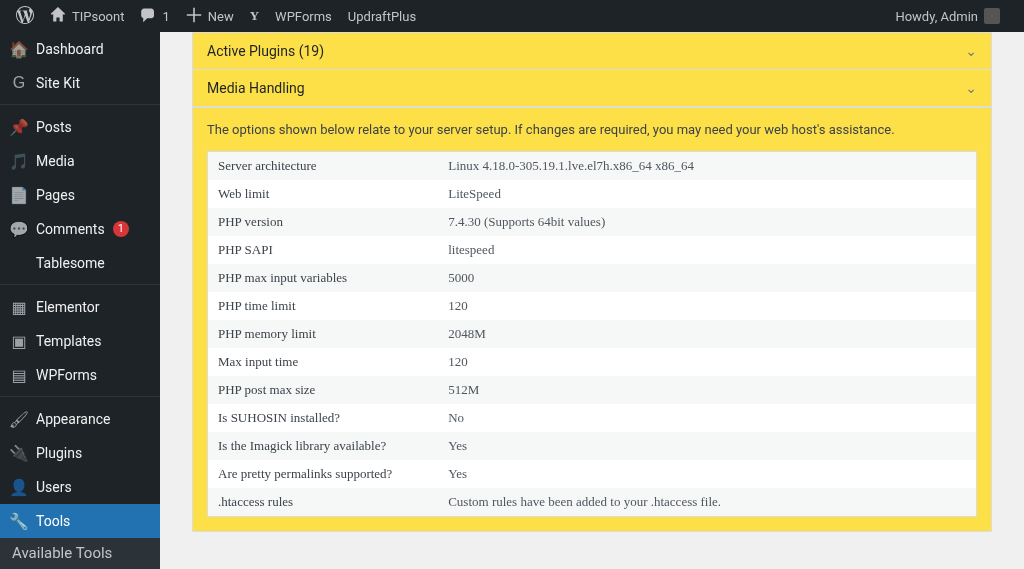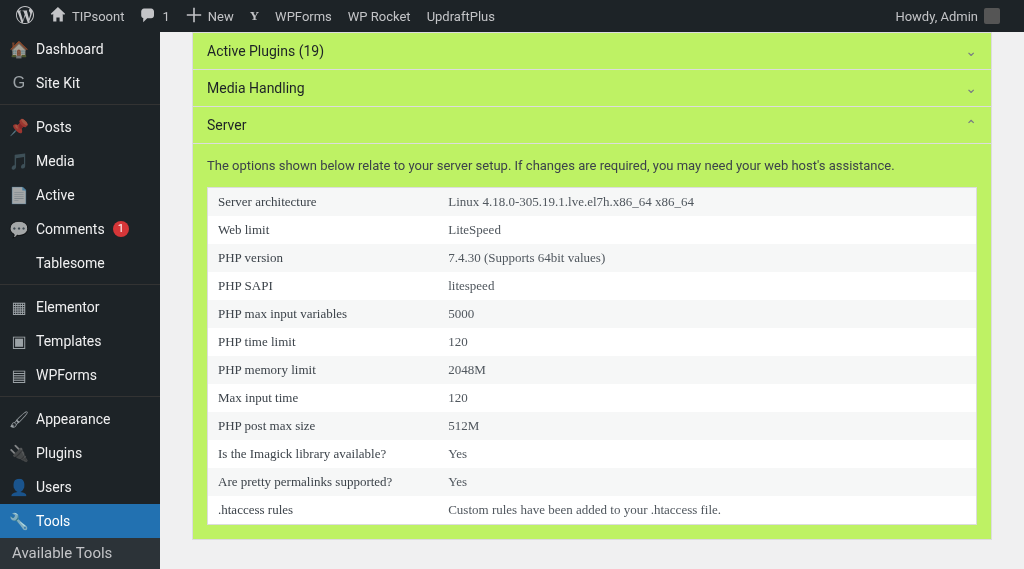--- a/index.html
+++ b/index.html
@@ -18,21 +18,21 @@
 .sidebar-sub { background: #2c3338; }
 .sidebar-sub-item { padding: 6px 12px; font-size: 15px; color: #c3c4c7; cursor: pointer; }
 .sidebar-badge { background: #d63638; color: #fff; border-radius: 9px; font-size: 11px; padding: 0 5px; line-height: 16px; }
 
 .sidebar-icon { width: 18px; height: 18px; display: inline-flex; align-items: center; justify-content: center; font-family: dashicons, Arial, sans-serif; font-size: 16px; color: rgba(240,246,252,.6); }
 .sidebar-item.current .sidebar-icon { color: #fff; }
 
 .content { margin-left: 160px; margin-top: 32px; padding: 0 20px 40px 20px; height: calc(100vh - 32px); overflow-y: auto; }
 .content-inner { max-width: 800px; margin: 0 auto; }
 
-.accordion { border: 1px solid #dcdcde; background: #bef264; margin-bottom: -1px; }
+.accordion { border: 1px solid #dcdcde; background: #fde047; margin-bottom: -1px; }
 .accordion-header { display: flex; align-items: center; justify-content: space-between; padding: 10px 14px; cursor: pointer; font-size: 14px; color: #1d2327; }
 .accordion-header .chev { color: #787c82; }
 .accordion-body { padding: 14px; border-top: 1px solid #dcdcde; }
 .accordion-desc { font-size: 13px; color: #3c434a; margin-bottom: 14px; }
 
 .info-table { width: 100%; border: 1px solid #dcdcde; border-collapse: collapse; font-size: 13px; }
 .info-table tr:nth-child(odd) { background: #f6f7f7; }
 .info-table tr:nth-child(even) { background: #fff; }
 .info-table td { padding: 6px 10px; color: #50575e; font-family: Liberation Serif, serif; }
 .info-table td:first-child { width: 30%; color: #3c434a; }
@@ -76,23 +76,20 @@
       </span>
       <span>New</span>
     </div>
     <div class="toolbar-item">
       <span class="yoast-y">Y</span>
     </div>
     <div class="toolbar-item">
         <span>WPForms</span>
       </div>
     <div class="toolbar-item">
-        <span>WP Rocket</span>
-      </div>
-    <div class="toolbar-item">
         <span>UpdraftPlus</span>
       </div>
   </div>
   <div class="toolbar-right">
     <div class="toolbar-item">
       <span>Howdy, Admin</span>
       <span class="toolbar-avatar"></span>
     </div>
   </div>
 </div>
@@ -110,21 +107,21 @@
   <div class="sidebar-item">
       <span class="sidebar-icon">📌</span>
       <span>Posts</span>
     </div>
   <div class="sidebar-item">
       <span class="sidebar-icon">🎵</span>
       <span>Media</span>
     </div>
   <div class="sidebar-item">
       <span class="sidebar-icon">📄</span>
-      <span>Active</span>
+      <span>Pages</span>
     </div>
   <div class="sidebar-item">
       <span class="sidebar-icon">💬</span>
       <span>Comments</span>
       <span class="sidebar-badge">1</span>
     </div>
   <div class="sidebar-item">
       <span class="sidebar-icon"></span>
       <span>Tablesome</span>
     </div>
@@ -177,24 +174,20 @@
     </div>
 
     <div class="accordion">
       <div class="accordion-header">
         <span>Media Handling</span>
         <span class="chev">⌄</span>
       </div>
     </div>
 
     <div class="accordion">
-      <div class="accordion-header">
-        <span>Server</span>
-        <span class="chev">⌃</span>
-      </div>
       <div class="accordion-body">
         <p class="accordion-desc">The options shown below relate to your server setup. If changes are required, you may need your web host's assistance.</p>
         <table class="info-table">
           <tbody id="server-table-body">
               <tr>
                 <td>Server architecture</td>
                 <td>Linux 4.18.0-305.19.1.lve.el7h.x86_64 x86_64</td>
               </tr>
               <tr>
                 <td>Web limit</td>
@@ -222,20 +215,24 @@
               </tr>
               <tr>
                 <td>Max input time</td>
                 <td>120</td>
               </tr>
               <tr>
                 <td>PHP post max size</td>
                 <td>512M</td>
               </tr>
               <tr>
+                <td>Is SUHOSIN installed?</td>
+                <td>No</td>
+              </tr>
+              <tr>
                 <td>Is the Imagick library available?</td>
                 <td>Yes</td>
               </tr>
               <tr>
                 <td>Are pretty permalinks supported?</td>
                 <td>Yes</td>
               </tr>
               <tr>
                 <td>.htaccess rules</td>
                 <td>Custom rules have been added to your .htaccess file.</td>

